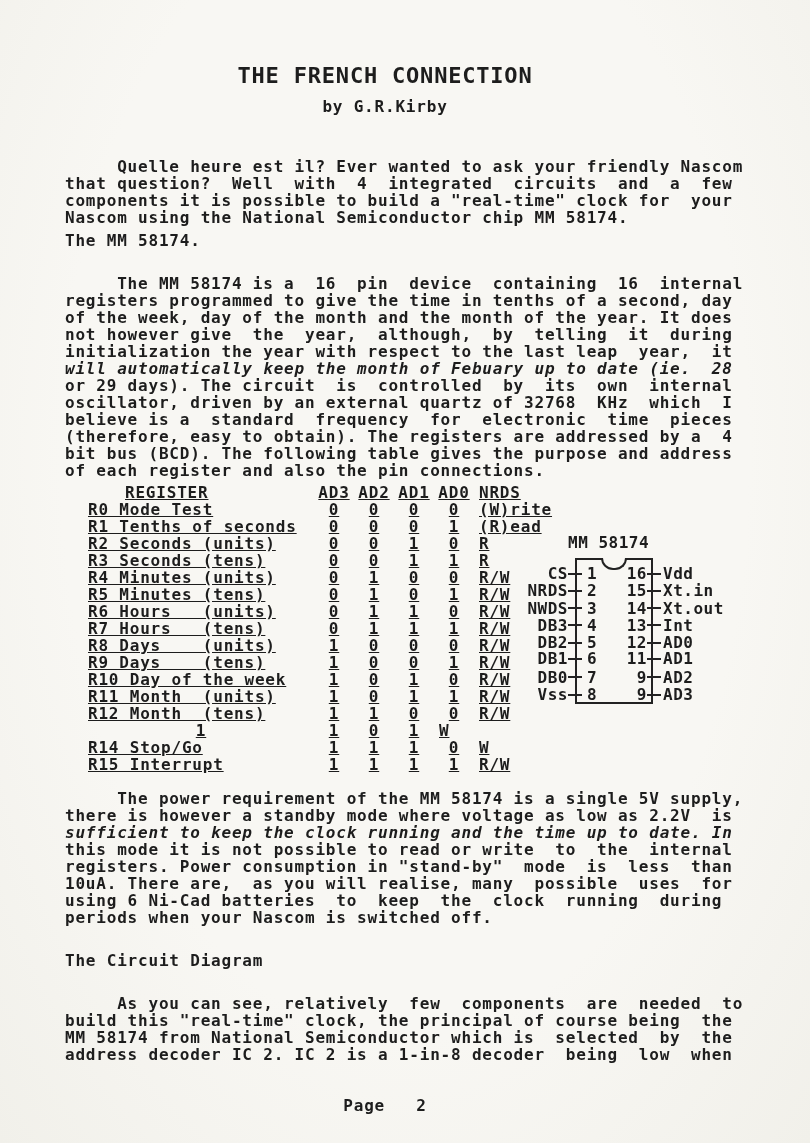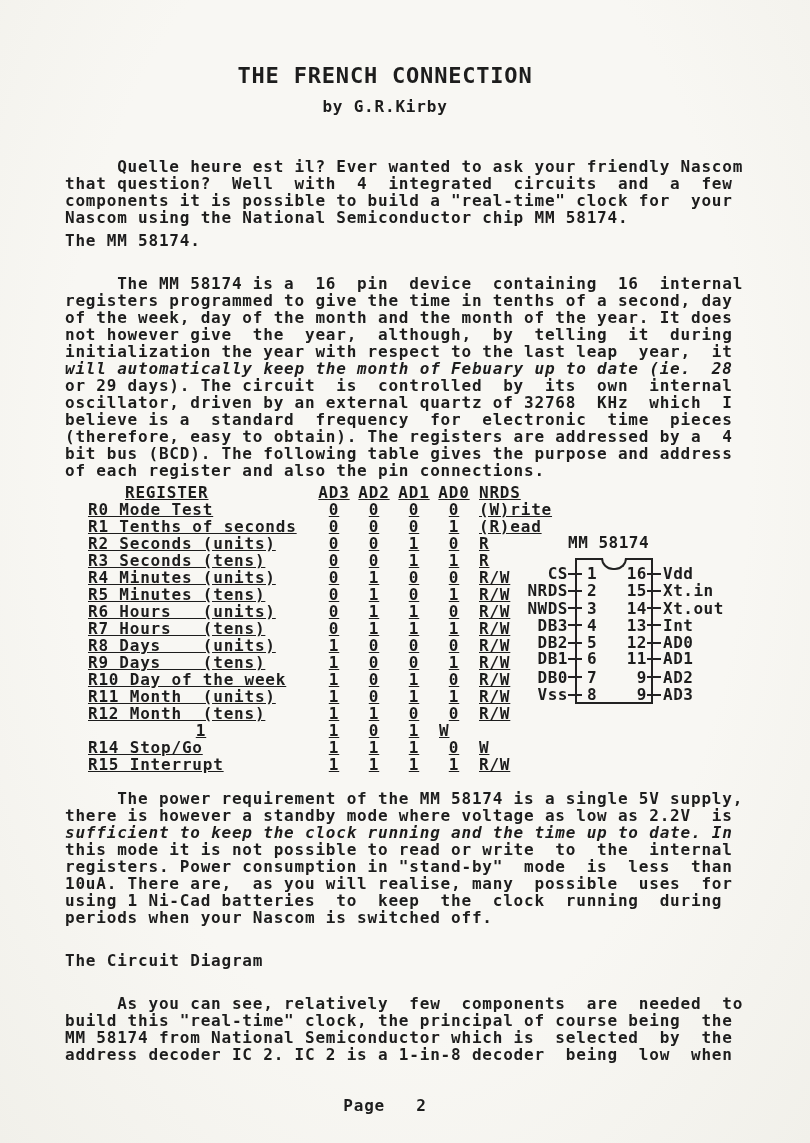--- a/index.html
+++ b/index.html
@@ -298,21 +298,21 @@
       </div>
   </div>
 
   <div class="abs para" style="top:780px">
       <div class="tline">     The power requirement of the MM 58174 is a single 5V supply,</div>
       <div class="tline">there is however a standby mode where voltage as low as 2.2V  is</div>
       <div class="tline it">sufficient to keep the clock running and the time up to date. In</div>
       <div class="tline">this mode it is not possible to read or write  to  the  internal</div>
       <div class="tline">registers. Power consumption in "stand-by"  mode  is  less  than</div>
       <div class="tline">10uA. There are,  as you will realise, many  possible  uses  for</div>
-      <div class="tline">using 1 Ni-Cad batteries  to  keep  the  clock  running  during</div>
+      <div class="tline">using 6 Ni-Cad batteries  to  keep  the  clock  running  during</div>
       <div class="tline">periods when your Nascom is switched off.</div>
     </div>
 
   <div class="abs heading" style="top:951px">The Circuit Diagram</div>
 
   <div class="abs para" style="top:985px">
       <div class="tline">     As you can see, relatively  few  components  are  needed  to</div>
       <div class="tline">build this "real-time" clock, the principal of course being  the</div>
       <div class="tline">MM 58174 from National Semiconductor which is  selected  by  the</div>
       <div class="tline">address decoder IC 2. IC 2 is a 1-in-8 decoder  being  low  when</div>

